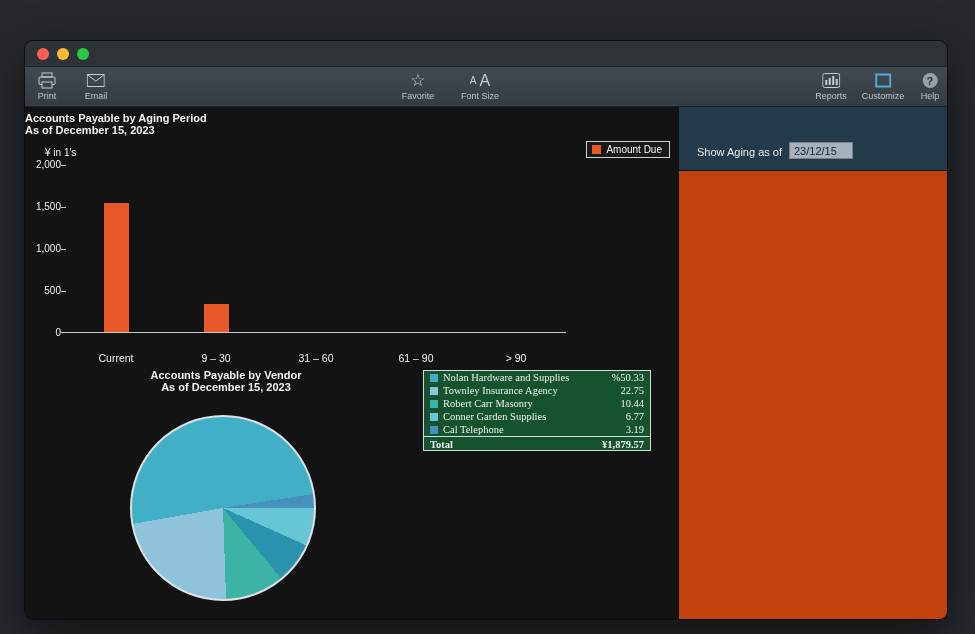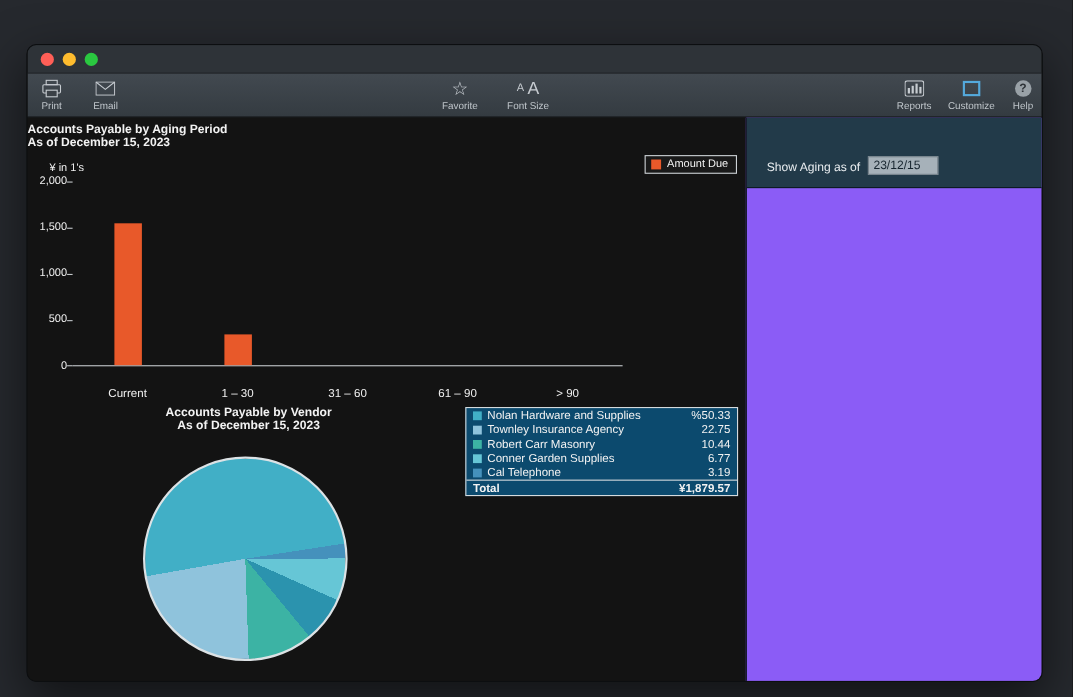--- a/index.html
+++ b/index.html
@@ -48,21 +48,21 @@
   .fs-a1 { font-size:10px; color:#c7ccd1; }
   .fs-a2 { font-size:16px; color:#c7ccd1; margin-left:3px; }
   .help-circle {
     width:15px; height:15px; border-radius:50%; background:#99a1a7;
     color:#2e3338; font-size:11px; font-weight:bold;
     display:flex; align-items:center; justify-content:center;
   }
   
   .content { display:flex; height:512px; }
   .chart-area { position:relative; width:653px; background:#131313; flex:none; }
-  .right-panel { position:relative; flex:1; background:#8b5cf6; border-left:1px solid #0d141a; }
+  .right-panel { position:relative; flex:1; background:#c2410c; border-left:1px solid #0d141a; }
   .rp-top { position:absolute; top:0; left:0; right:0; height:64px; background:#223a49; border-bottom:1px solid #0c1a24; }
   .rp-label { position:absolute; left:18px; top:39px; font-size:11px; color:#e9edf0; }
   .rp-date {
     position:absolute; left:110px; top:35px; width:64px; height:17px;
     background:#a6b1b9; border:1px solid #76828b; font-size:11px; color:#16242e;
     padding:0 4px; font-family:inherit;
   }
   
   .bar-title, .bar-subtitle {
     position:absolute; left:0; width:572px; text-align:left;
@@ -95,23 +95,23 @@
     position:absolute; left:0; width:402px; text-align:center;
     font-size:11px; font-weight:bold; color:#f2f2f2;
   }
   .pie-title { top:262px; }
   .pie-subtitle { top:274px; }
   .pie {
     position:absolute; left:105px; top:308px; width:186px; height:186px;
     border-radius:50%; border:2px solid #dce2e5;
   }
   .vendor-table {
-    position:absolute; left:398px; top:263px; width:248px;
-    border:1px solid #d5dadd; background:#0c4a6e;
-    font-size:10.5px; color:#f2f2f2;
+    position:absolute; left:398px; top:263px; width:228px;
+    border:1px solid #d5dadd; background:#14532d;
+    font-size:10.5px; color:#f2f2f2;font-family:Liberation Serif, serif;
   }
   .vendor-row { display:flex; align-items:center; gap:5px; padding:0 6px; height:13px; }
   .swatch { width:8px; height:8px; flex:none; display:inline-block; }
   .vname { flex:1; white-space:nowrap; overflow:hidden; }
   .vval  { text-align:right; }
   .total-row { display:flex; align-items:flex-end; border-top:1px solid #d5dadd; padding:0 6px; height:14px; font-weight:bold; }
   .total-label { flex:1; }
 </style>
 </head>
 <body>
@@ -224,21 +224,21 @@
           </div>
           <div class="bar-slot">
             <div class="bar" style="height: 0%; background: rgb(232, 89, 42);"></div>
           </div>
           <div class="bar-slot">
             <div class="bar" style="height: 0%; background: rgb(232, 89, 42);"></div>
           </div>
         </div>
       <div class="bar-x-labels">
           <div class="x-label">Current</div>
-          <div class="x-label">1 – 30</div>
+          <div class="x-label">9 – 30</div>
           <div class="x-label">31 – 60</div>
           <div class="x-label">61 – 90</div>
           <div class="x-label">&gt; 90</div>
         </div>
 
       <div class="pie-title">Accounts Payable by Vendor</div>
       <div class="pie-title pie-subtitle">As of December 15, 2023</div>
       <div class="pie" style="background: conic-gradient(from 260deg, rgb(65, 175, 198) 0%, rgb(65, 175, 198) 50.33%, rgb(69, 145, 188) 50.33%, rgb(69, 145, 188) 52.72%, rgb(102, 198, 214) 52.72%, rgb(102, 198, 214) 59.49%, rgb(43, 147, 174) 59.49%, rgb(43, 147, 174) 66.81%, rgb(60, 179, 164) 66.81%, rgb(60, 179, 164) 77.25%, rgb(143, 195, 220) 77.25%, rgb(143, 195, 220) 100%);"></div>
 
       <div class="vendor-table">

